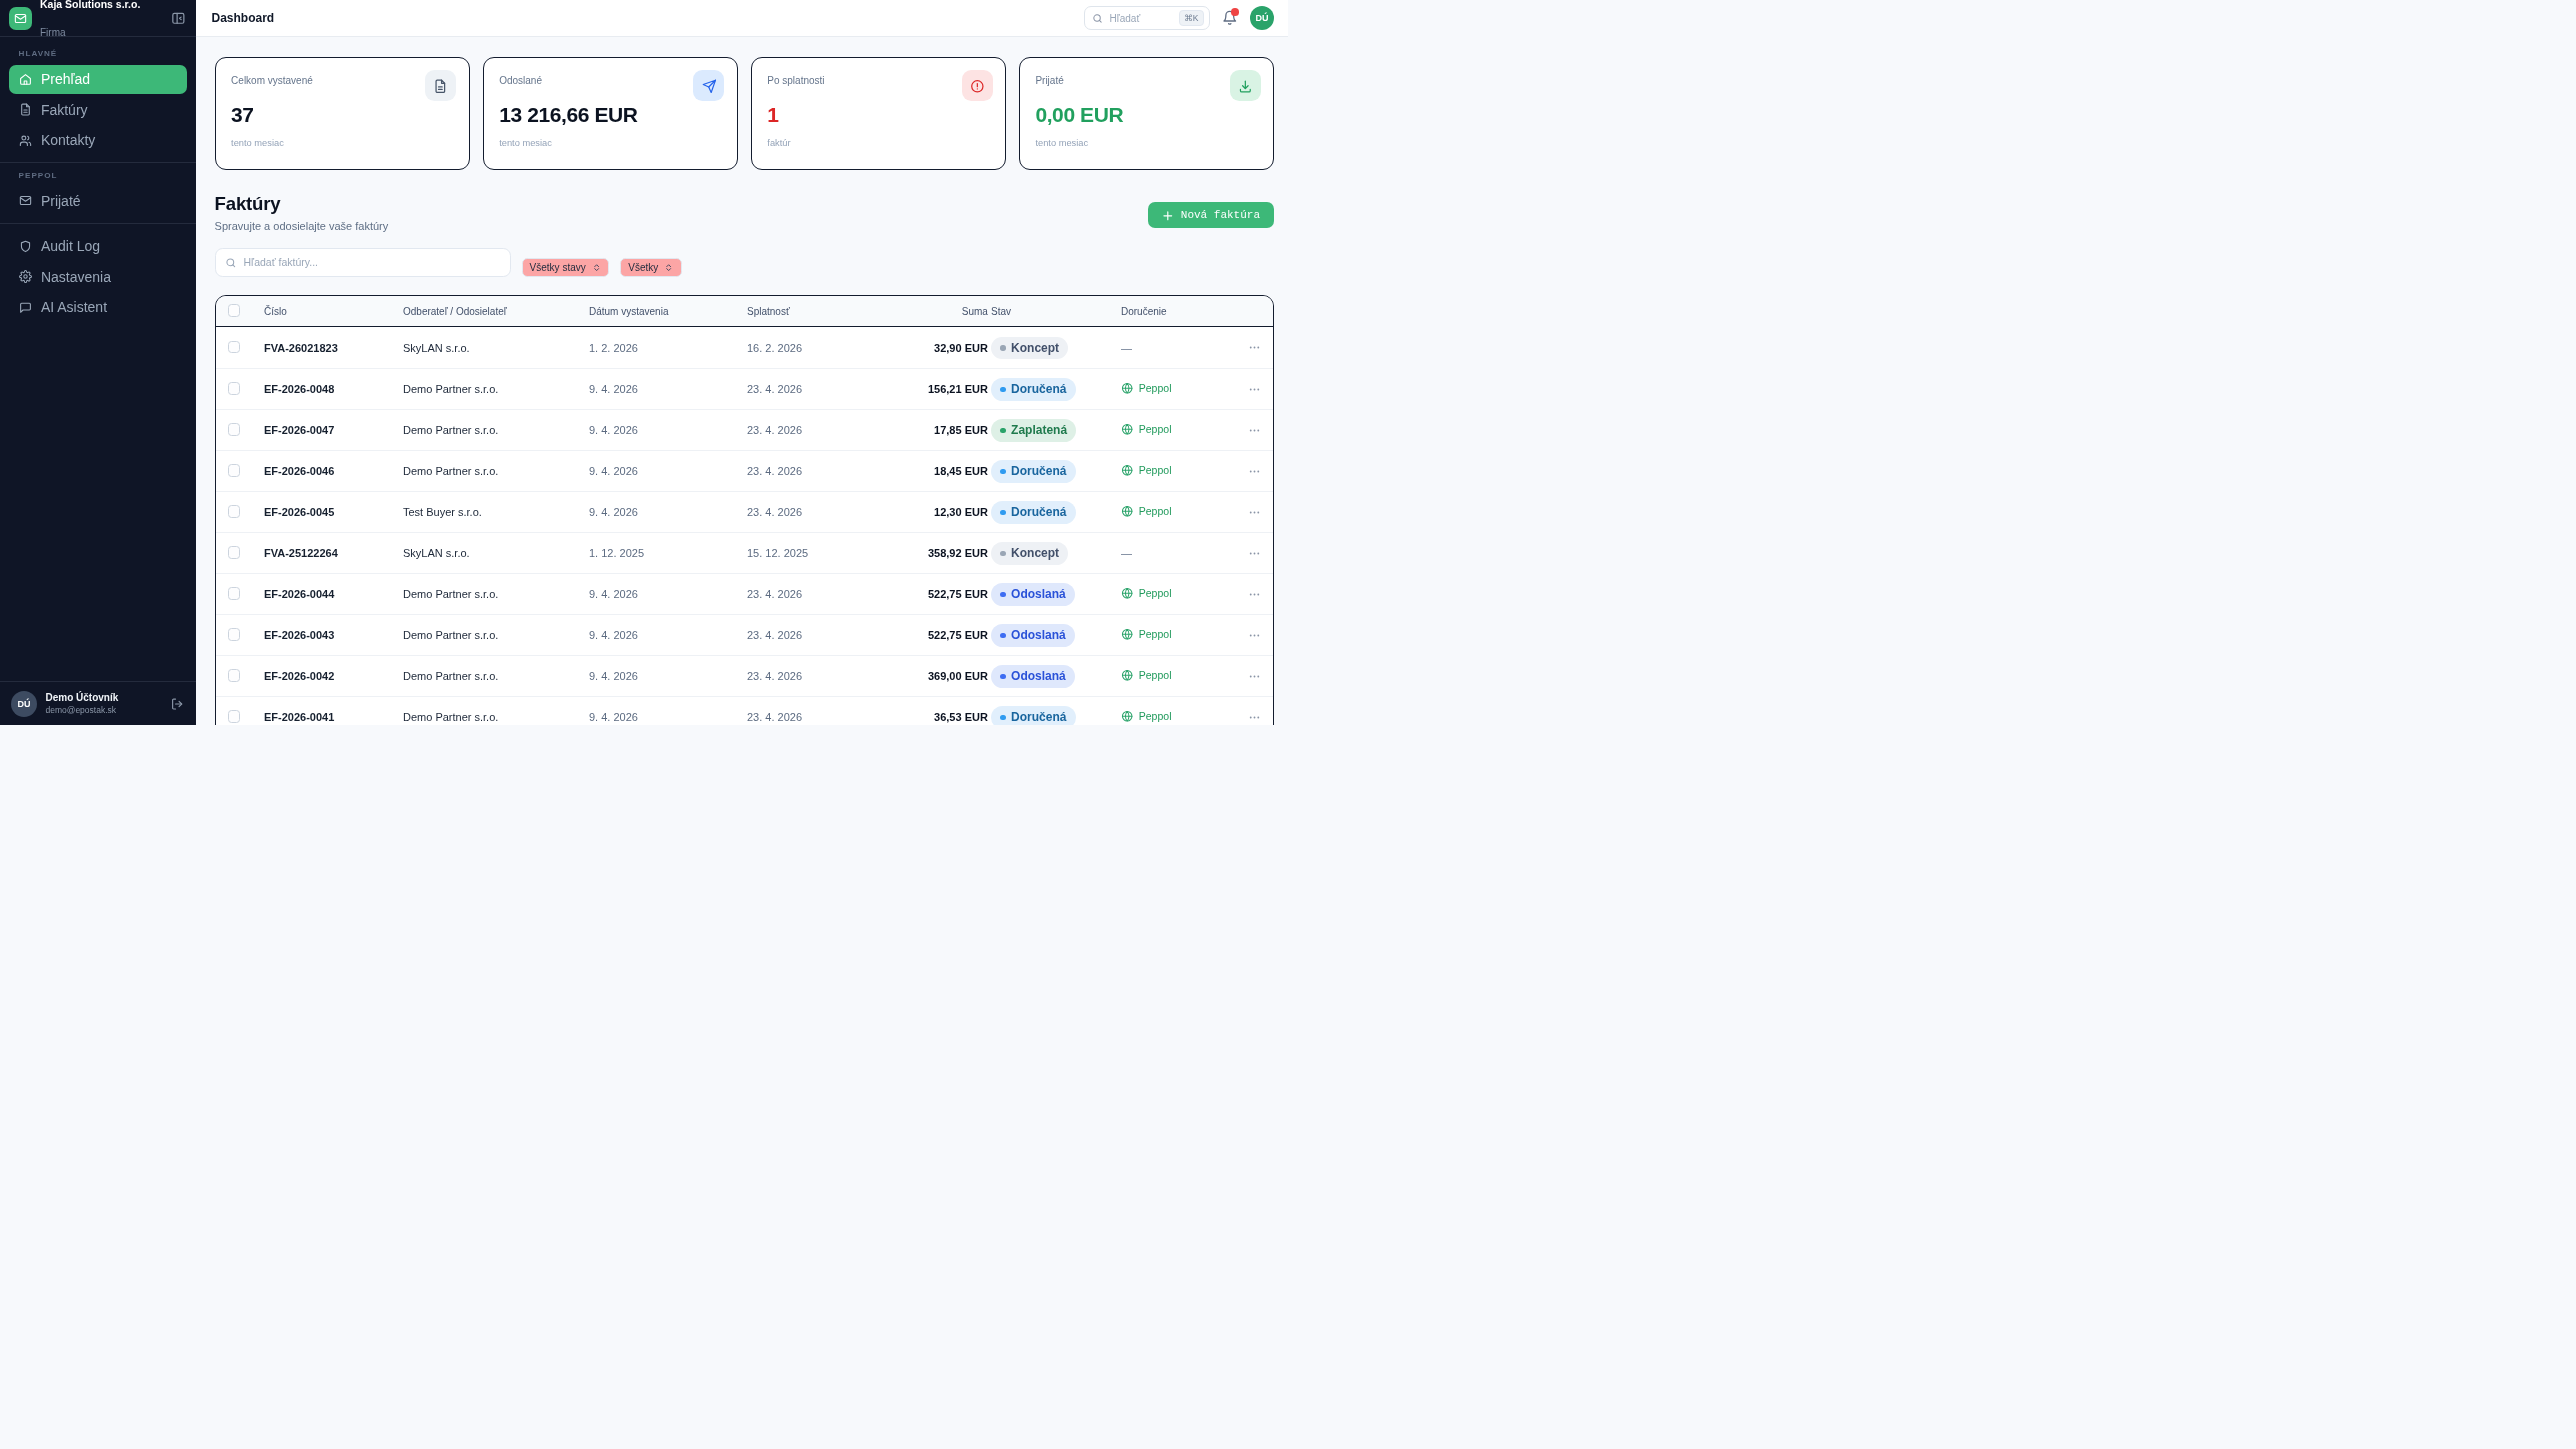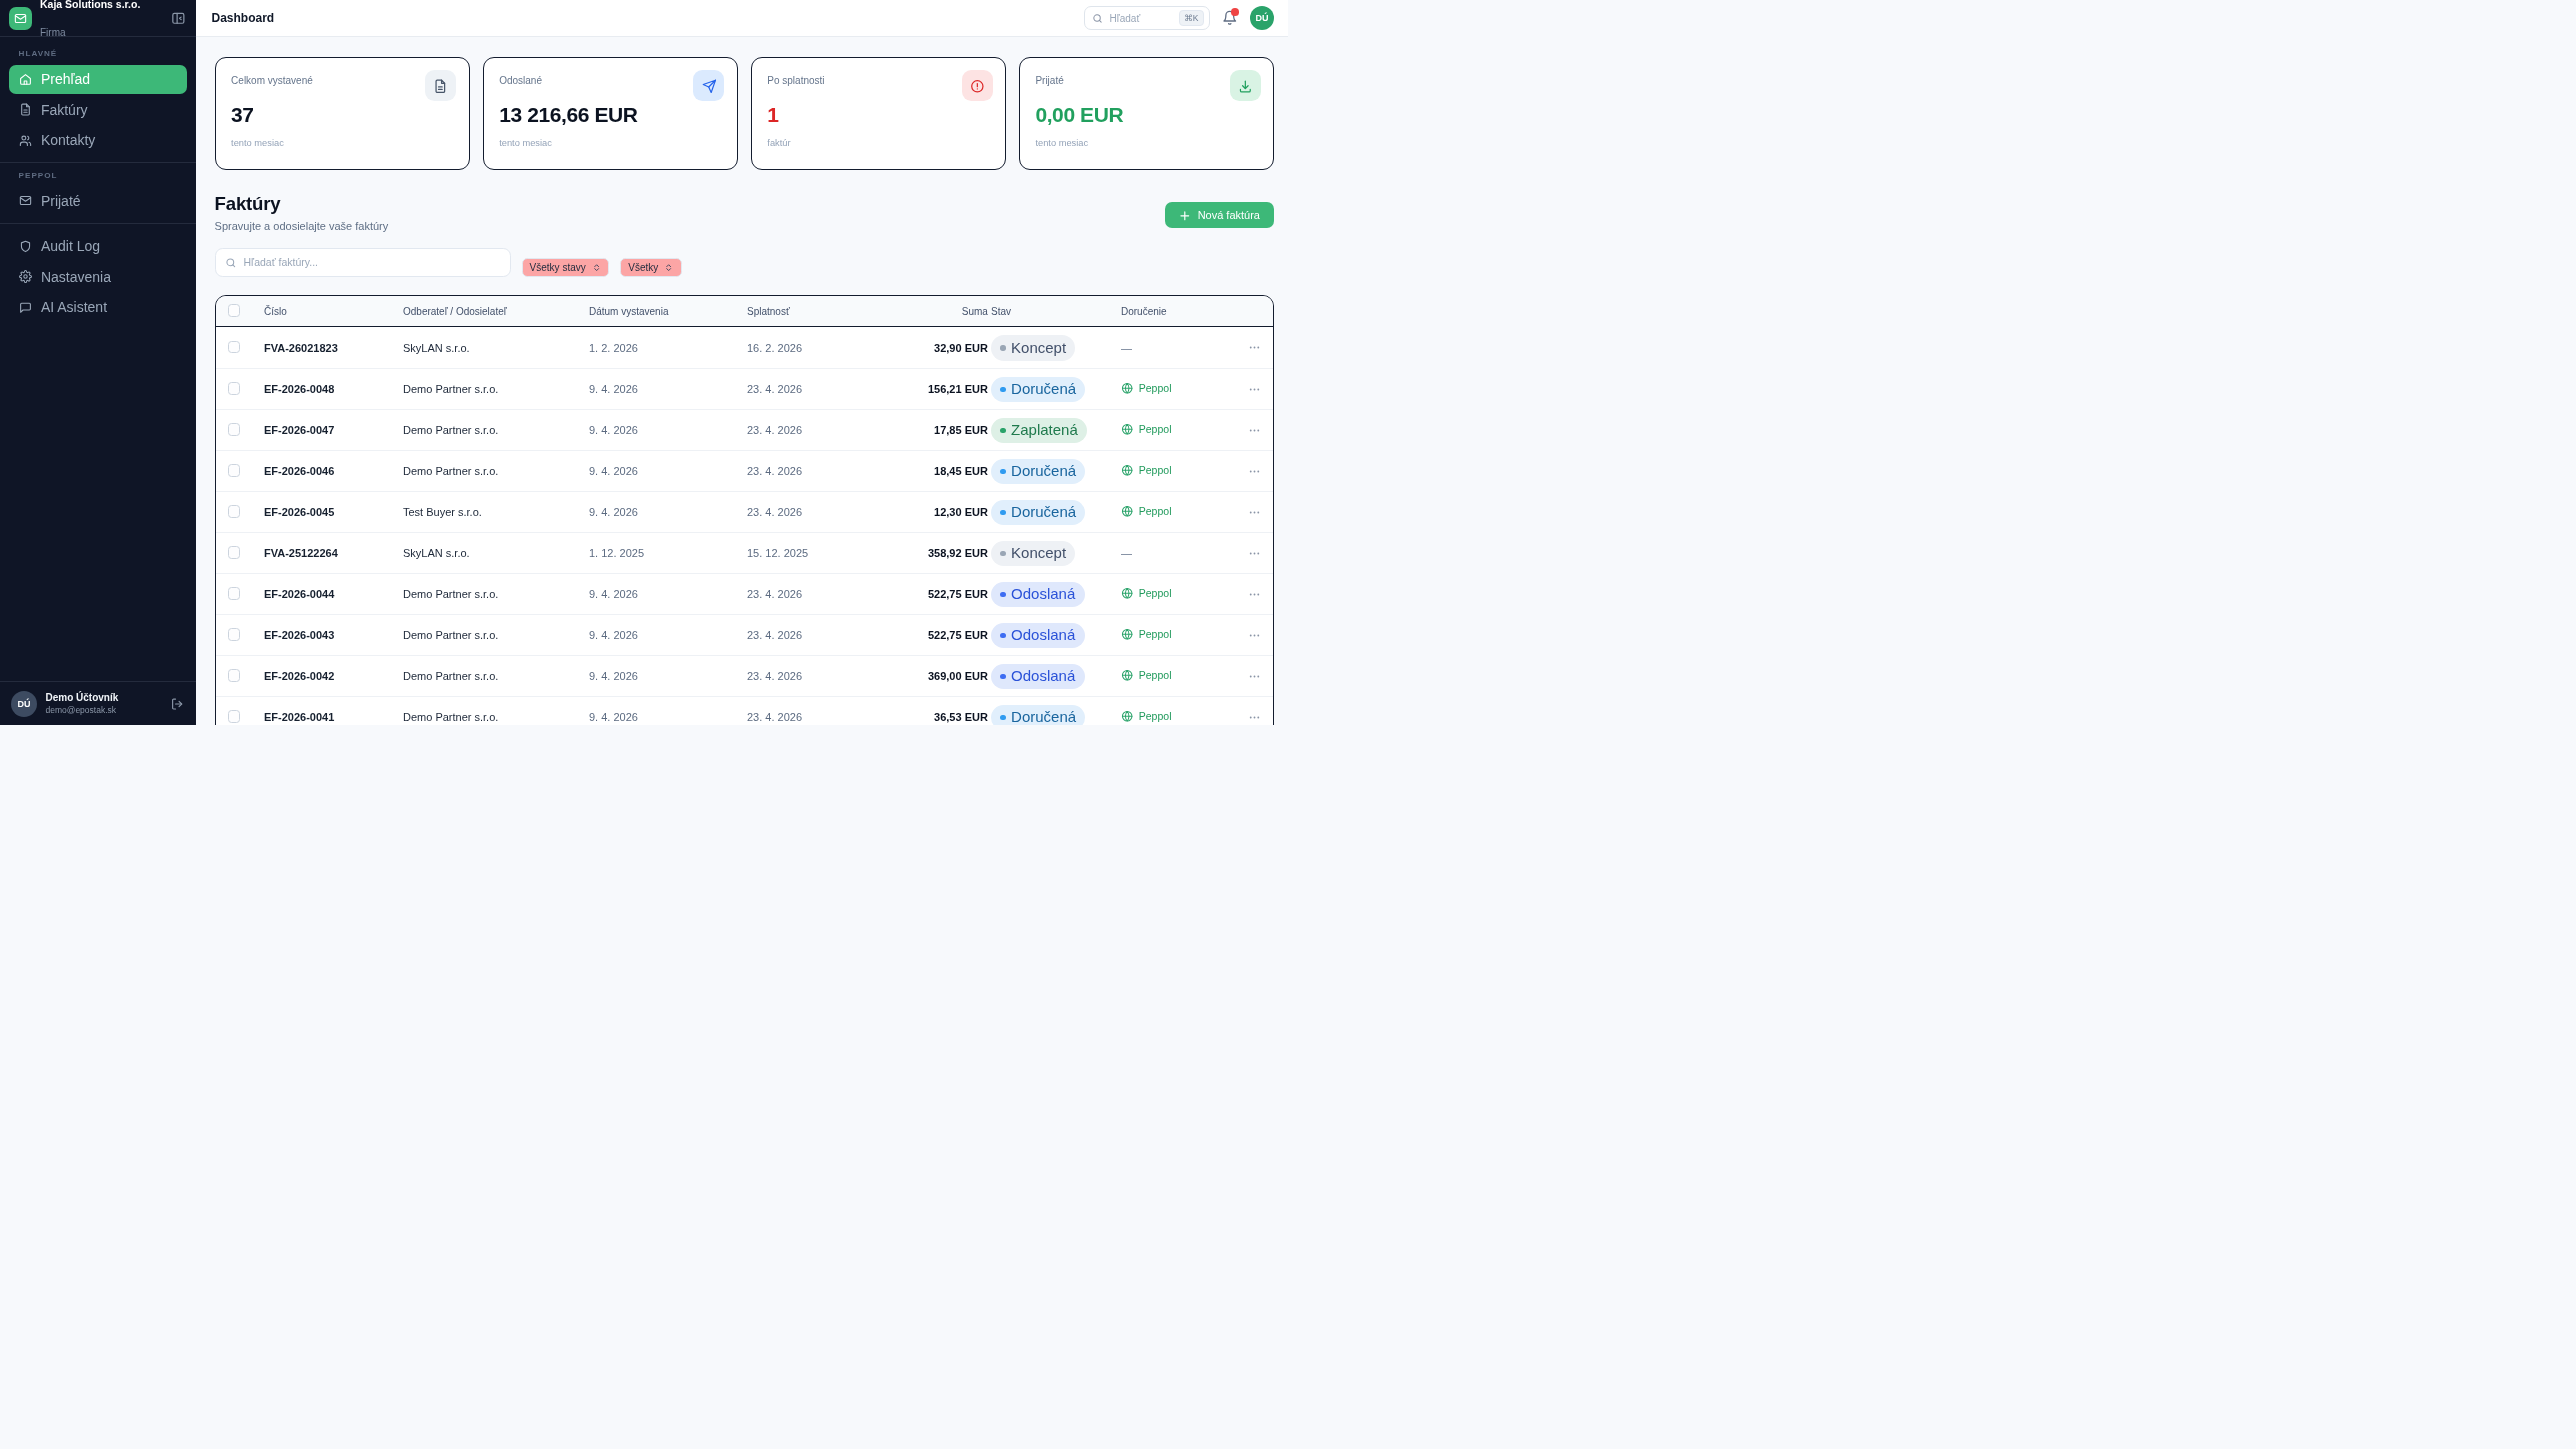--- a/index.html
+++ b/index.html
@@ -59,21 +59,21 @@
   .ib-green{background:#d9f3e4;color:var(--received-green)}
   .card .c-value{font-size:21px;font-weight:700;letter-spacing:-0.4px;color:#0b1220;margin-top:17px;white-space:nowrap}
   .card .c-value.red{color:var(--overdue-red)}
   .card .c-value.green{color:var(--received-green)}
   .card .c-caption{font-size:9.3px;color:#94a3b8;margin-top:11px}
 
   
   .sec-head{display:flex;align-items:flex-start;justify-content:space-between;margin-top:23px}
   .sec-title{font-size:18.6px;font-weight:700;color:#0b1220;letter-spacing:-0.2px}
   .sec-sub{font-size:11px;color:#5f6f85;margin-top:5.4px}
-  .btn-new{display:flex;align-items:center;gap:7px;background:var(--accent-green);color:#fff;border:none;border-radius:7px;height:26px;padding:0 14px;font-size:11px;font-weight:500;cursor:pointer;margin-top:9.3px;font-family:Liberation Sans, sans-serif}
+  .btn-new{display:flex;align-items:center;gap:7px;background:var(--accent-green);color:#fff;border:none;border-radius:7px;height:26px;padding:0 14px;font-size:11px;font-weight:500;cursor:pointer;margin-top:9.3px;font-family:Liberation Mono, monospace}
 
   
   .filters{display:flex;align-items:flex-end;gap:11px;margin-top:15.5px}
   .inv-search{width:296px;height:29px;background:#fff;border:0.8px solid #e2e8f0;border-radius:7.7px;display:flex;align-items:center;gap:7px;padding:0 9.3px;color:#9aa7b8}
   .inv-search .ph{font-size:10.5px;color:#9aa7b8}
   .select{height:19.4px;background:#fca5a5;border:0.8px solid #e2e8f0;border-radius:5.4px;display:flex;align-items:center;gap:6.2px;padding:0 7px;font-size:10px;color:#1e2a3c;cursor:pointer}
   .select .chev{color:#36435a}
 
   
   .tablecard{background:#fff;border:1.2px solid var(--card-border);border-radius:11px;margin-top:18.6px;overflow:hidden}
@@ -82,21 +82,21 @@
   .thead .hcell{font-size:10px;color:#42506a;font-weight:500}
   .trow{height:41px}
   .trow + .trow{border-top:0.8px solid #eef1f5}
   .c6{text-align:right;padding-right:3.1px}
   .c9{justify-self:end;padding-right:12.4px}
   .checkbox{width:12.4px;height:12.4px;border:1.2px solid #ccd4de;border-radius:3.5px;background:#fdfdfe;display:inline-block;cursor:pointer}
   .cell{font-size:11px;color:#1c2738;white-space:nowrap;overflow:hidden}
   .cell.num{font-weight:600;color:#16202f}
   .cell.date{color:#5b6a80}
   .cell.amt{font-weight:700;color:#0b1220}
-  .badge{display:inline-flex;align-items:center;gap:5.4px;padding:3.9px 9.3px;border-radius:774px;font-size:15px;font-weight:400;line-height:1.2}
+  .badge{display:inline-flex;align-items:center;gap:5.4px;padding:3.9px 9.3px;border-radius:774px;font-size:12px;font-weight:700;line-height:1.2}
   .badge .dot{width:5.4px;height:5.4px;border-radius:50%;flex:none}
   .badge--koncept{background:#eef1f5;color:#42506a}.badge--koncept .dot{background:#9aa6b5}
   .badge--dorucena{background:#e1effc;color:#19659e}.badge--dorucena .dot{background:#2f9bf0}
   .badge--zaplatena{background:#def0e6;color:#1f7a4d}.badge--zaplatena .dot{background:#2aa36a}
   .badge--odoslana{background:#dfe8fc;color:#2a52d8}.badge--odoslana .dot{background:#3e6df2}
   .peppol{display:inline-flex;align-items:center;gap:5.4px;color:var(--peppol-green);font-size:10.5px;font-weight:500}
   .peppol .g-icon{color:#2aa36a}
   .no-delivery{color:#64748b;font-size:11px}
   .dots{color:#8a94a6;cursor:pointer;padding:3.1px}
 </style>

